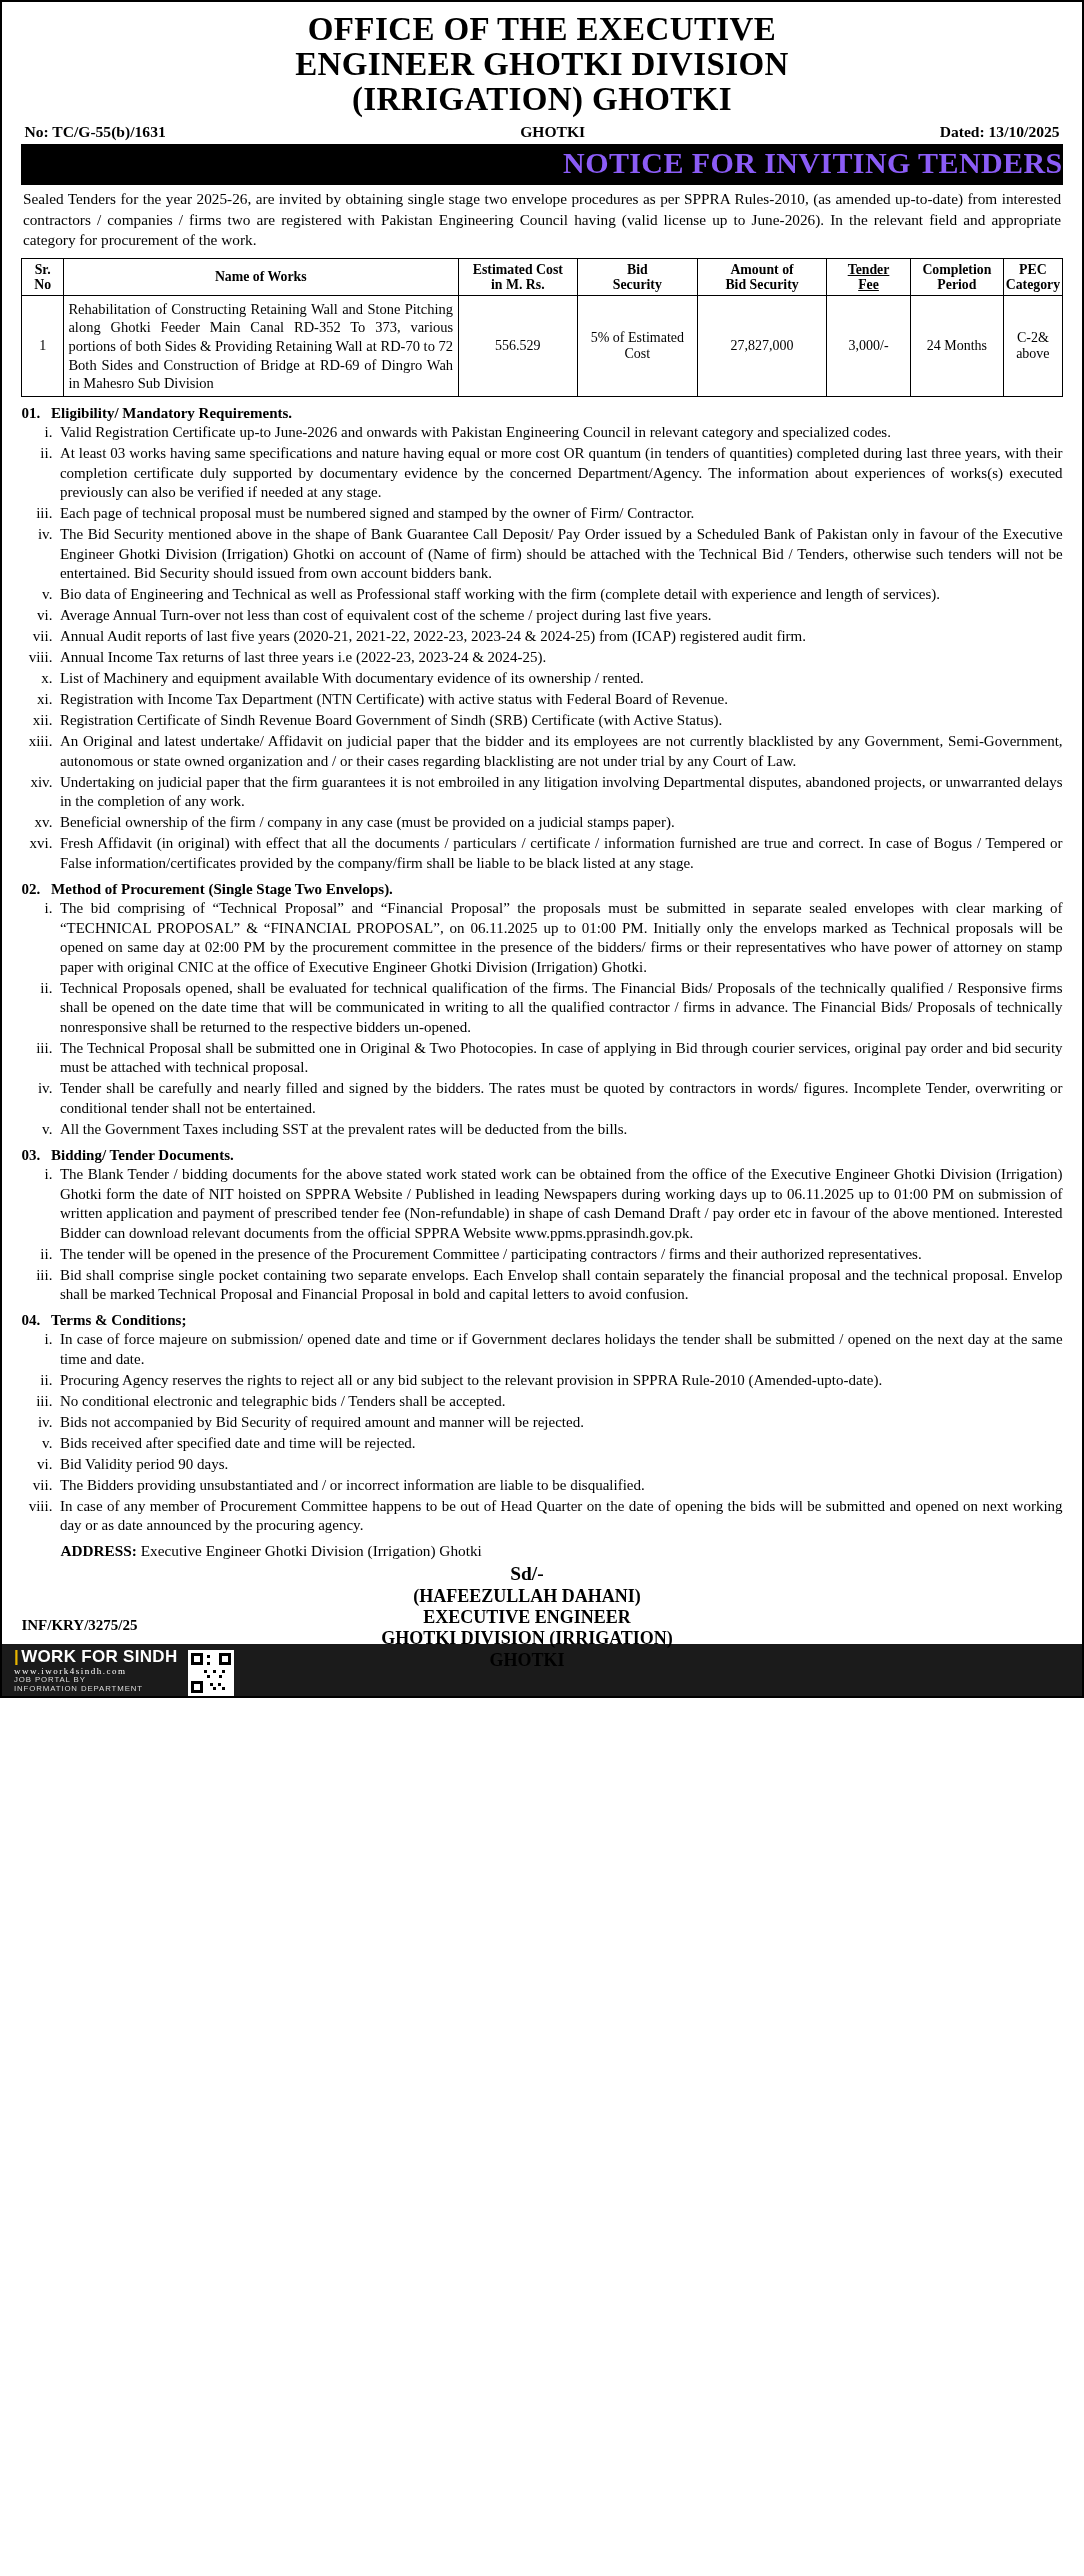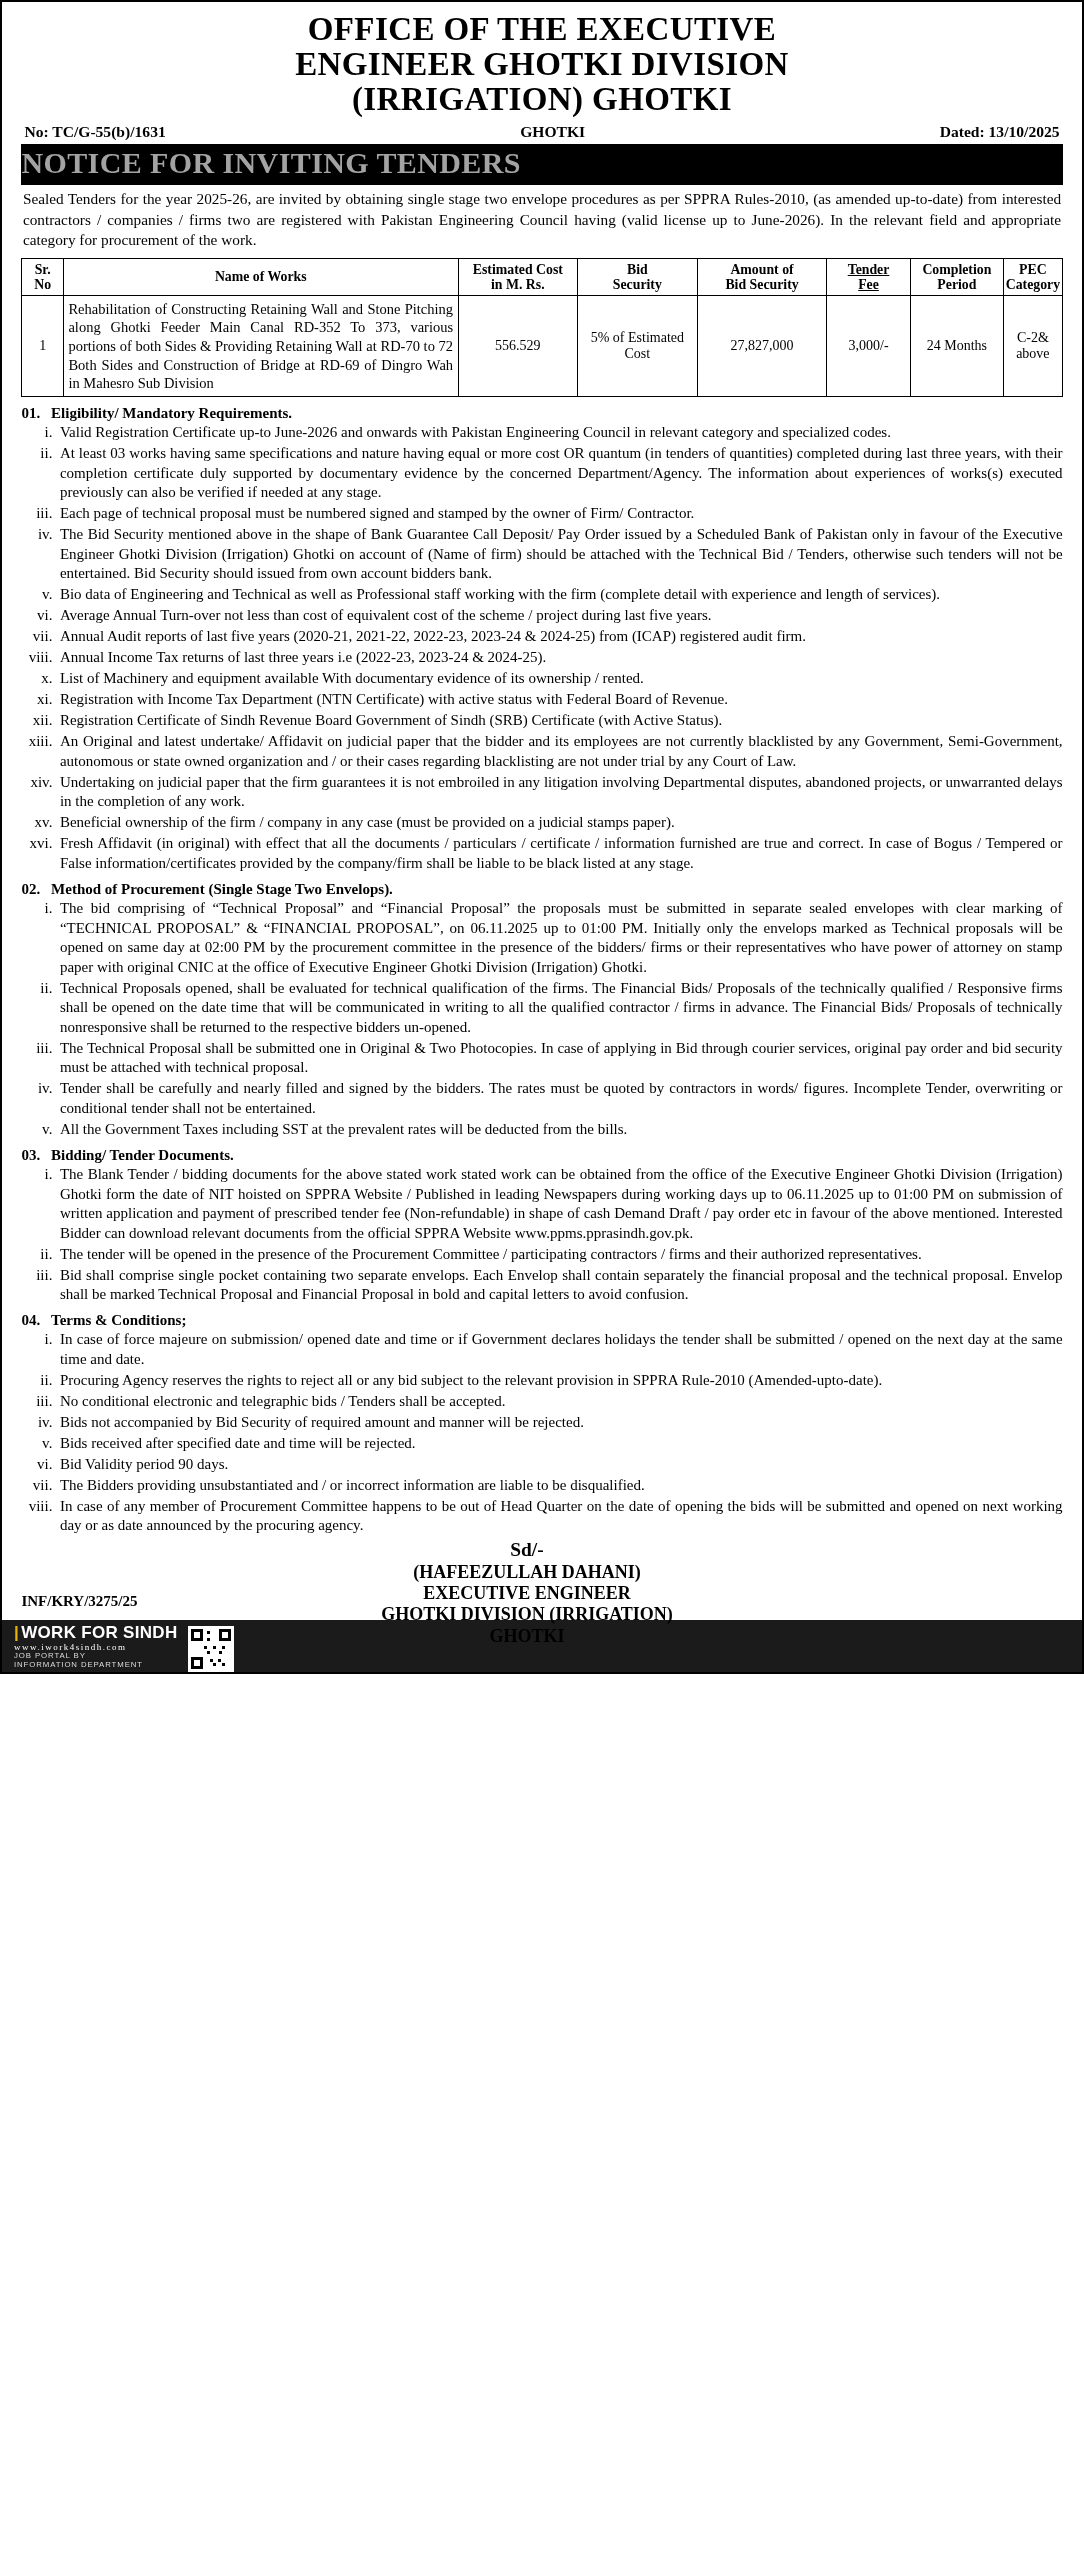--- a/index.html
+++ b/index.html
@@ -36,22 +36,22 @@
     align-items: flex-end;
     font-size: 15.6px;
     font-weight: bold;
     margin-top: 6px;
     padding: 0 3px 3px 3px;
   }
   .refrow .mid { font-weight: bold; }
 
   .noticebar {
     background: #000;
-    color: #a3a3a3;
-    text-align: left;
+    color: #8b5cf6;
+    text-align: right;
     font-size: 30px;
     font-weight: bold;
     letter-spacing: 0.4px;
     padding: 2.2px 0 4.5px 0;
     margin-bottom: 4.5px;
   }
 
   .intro {
     font-size: 15.3px;
     line-height: 1.33;
@@ -432,20 +432,24 @@
           <span class="rn">vii.</span>
           <span class="tx">The Bidders providing unsubstantiated and / or incorrect information are liable to be disqualified.</span>
         </li>
       <li>
           <span class="rn">viii.</span>
           <span class="tx">In case of any member of Procurement Committee happens to be out of Head Quarter on the date of opening the bids will be submitted and opened on next working day or as date announced by the procuring agency.</span>
         </li>
     </ol>
   </div>
 
+  <div class="addr">
+    <b>ADDRESS:</b>
+    <span>Executive Engineer Ghotki Division (Irrigation) Ghotki</span>
+  </div>
 
   <div class="sigblock">
     <div class="sd">Sd/-</div>
     <div>(HAFEEZULLAH DAHANI)</div>
     <div>EXECUTIVE ENGINEER</div>
     <div>GHOTKI DIVISION (IRRIGATION)</div>
     <div>GHOTKI</div>
   </div>
 
   <div class="footrow">

